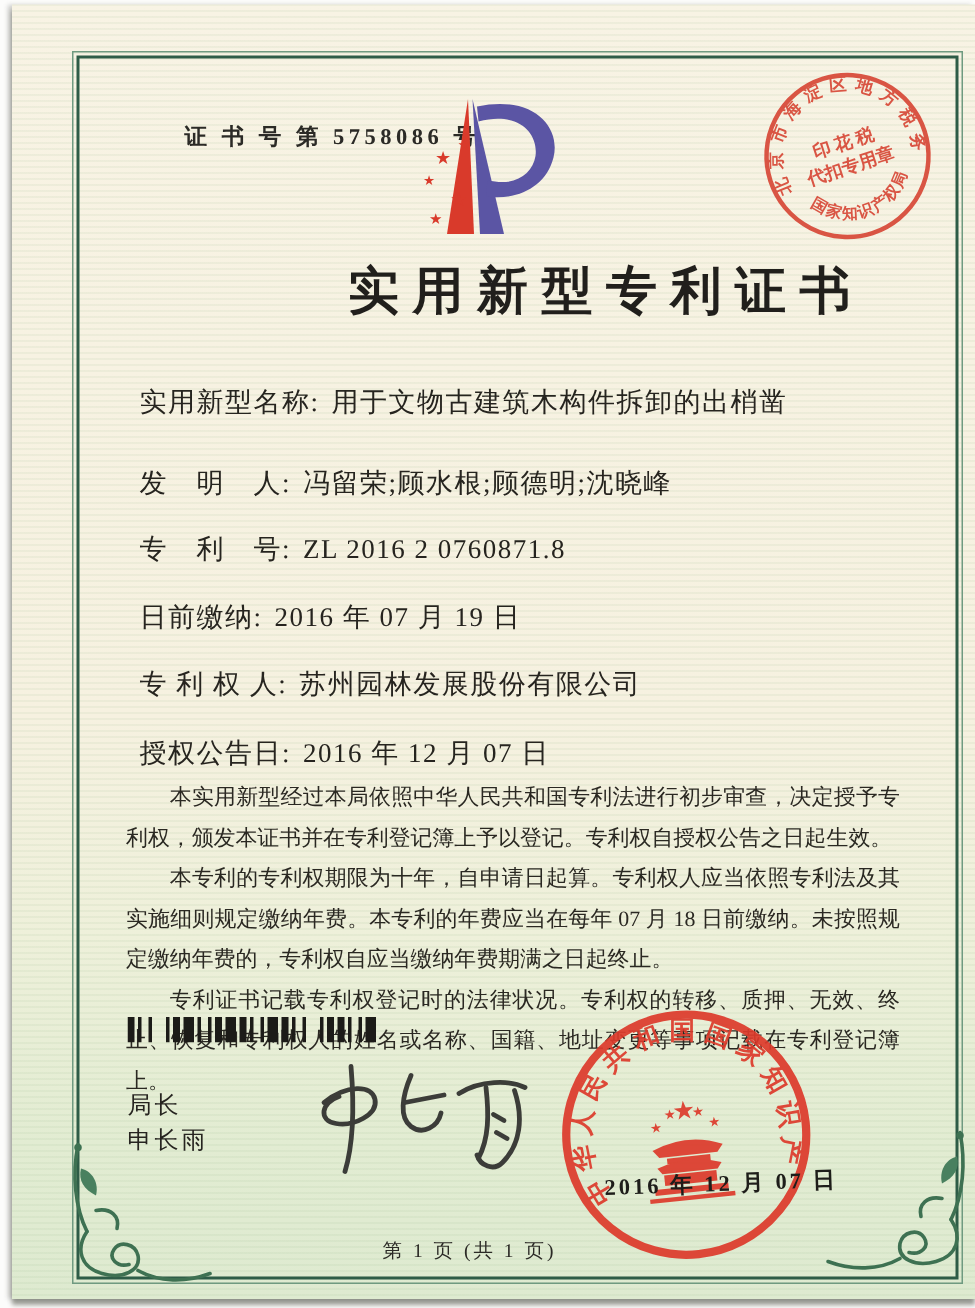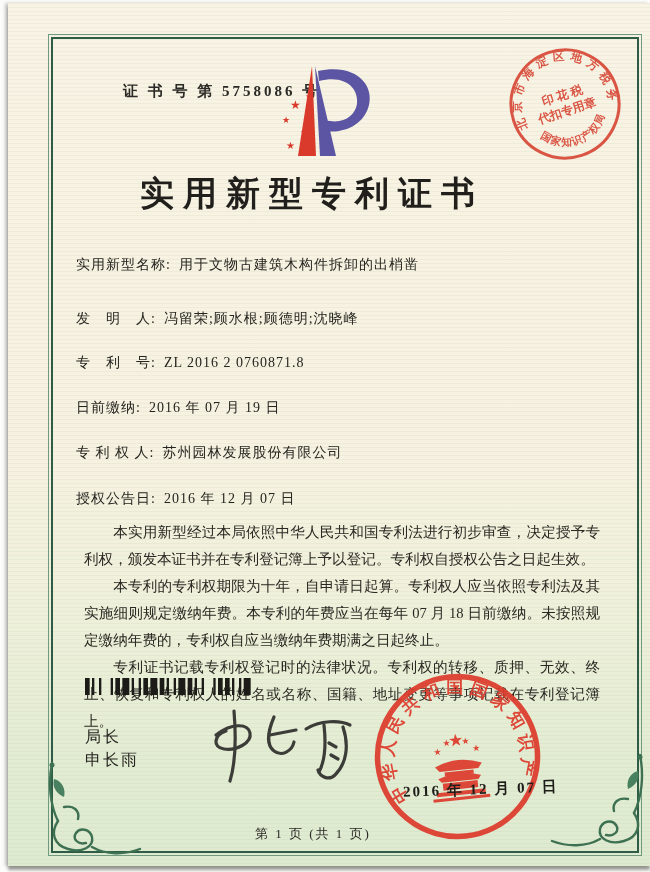--- a/index.html
+++ b/index.html
@@ -24,26 +24,26 @@
     border:2px solid #2e5c47;
   }
   .certno{
     position:absolute;left:67px;top:79px;
     font-size:15px;color:#2b2a26;letter-spacing:3px;font-weight:bold;margin-left:48px;
   }
   .logo{position:absolute;left:250px;top:60px;}
   .taxstamp{position:absolute;left:492px;top:36px;opacity:.88;}
   .title{
     position:absolute;left:40px;top:168px;width:528px;
-    text-align:center;font-size:34px;font-weight:bold;color:#211f1c;
+    text-align:right;font-size:34px;font-weight:bold;color:#211f1c;
     letter-spacing:9px;
   }
   .field{
-    position:absolute;left:68px;width:540px;height:22px;
-    font-size:14px;color:#26241f;white-space:nowrap;
+    position:absolute;left:85px;width:540px;height:22px;
+    font-size:18px;color:#26241f;white-space:nowrap;
   }
   .field .lab{letter-spacing:1px;}
   .field .val{margin-left:8px;letter-spacing:1px;}
   .bodytext{
     position:absolute;left:76px;top:516px;width:516px;
     font-size:14.6px;line-height:27px;color:#2a2822;text-align:justify;
   }
   .bodytext p{margin:0;text-indent:2em;}
   .barcode{position:absolute;left:77px;top:675px;}
   .signer{position:absolute;left:77px;top:724px;font-size:16px;color:#262420;letter-spacing:2px;}

